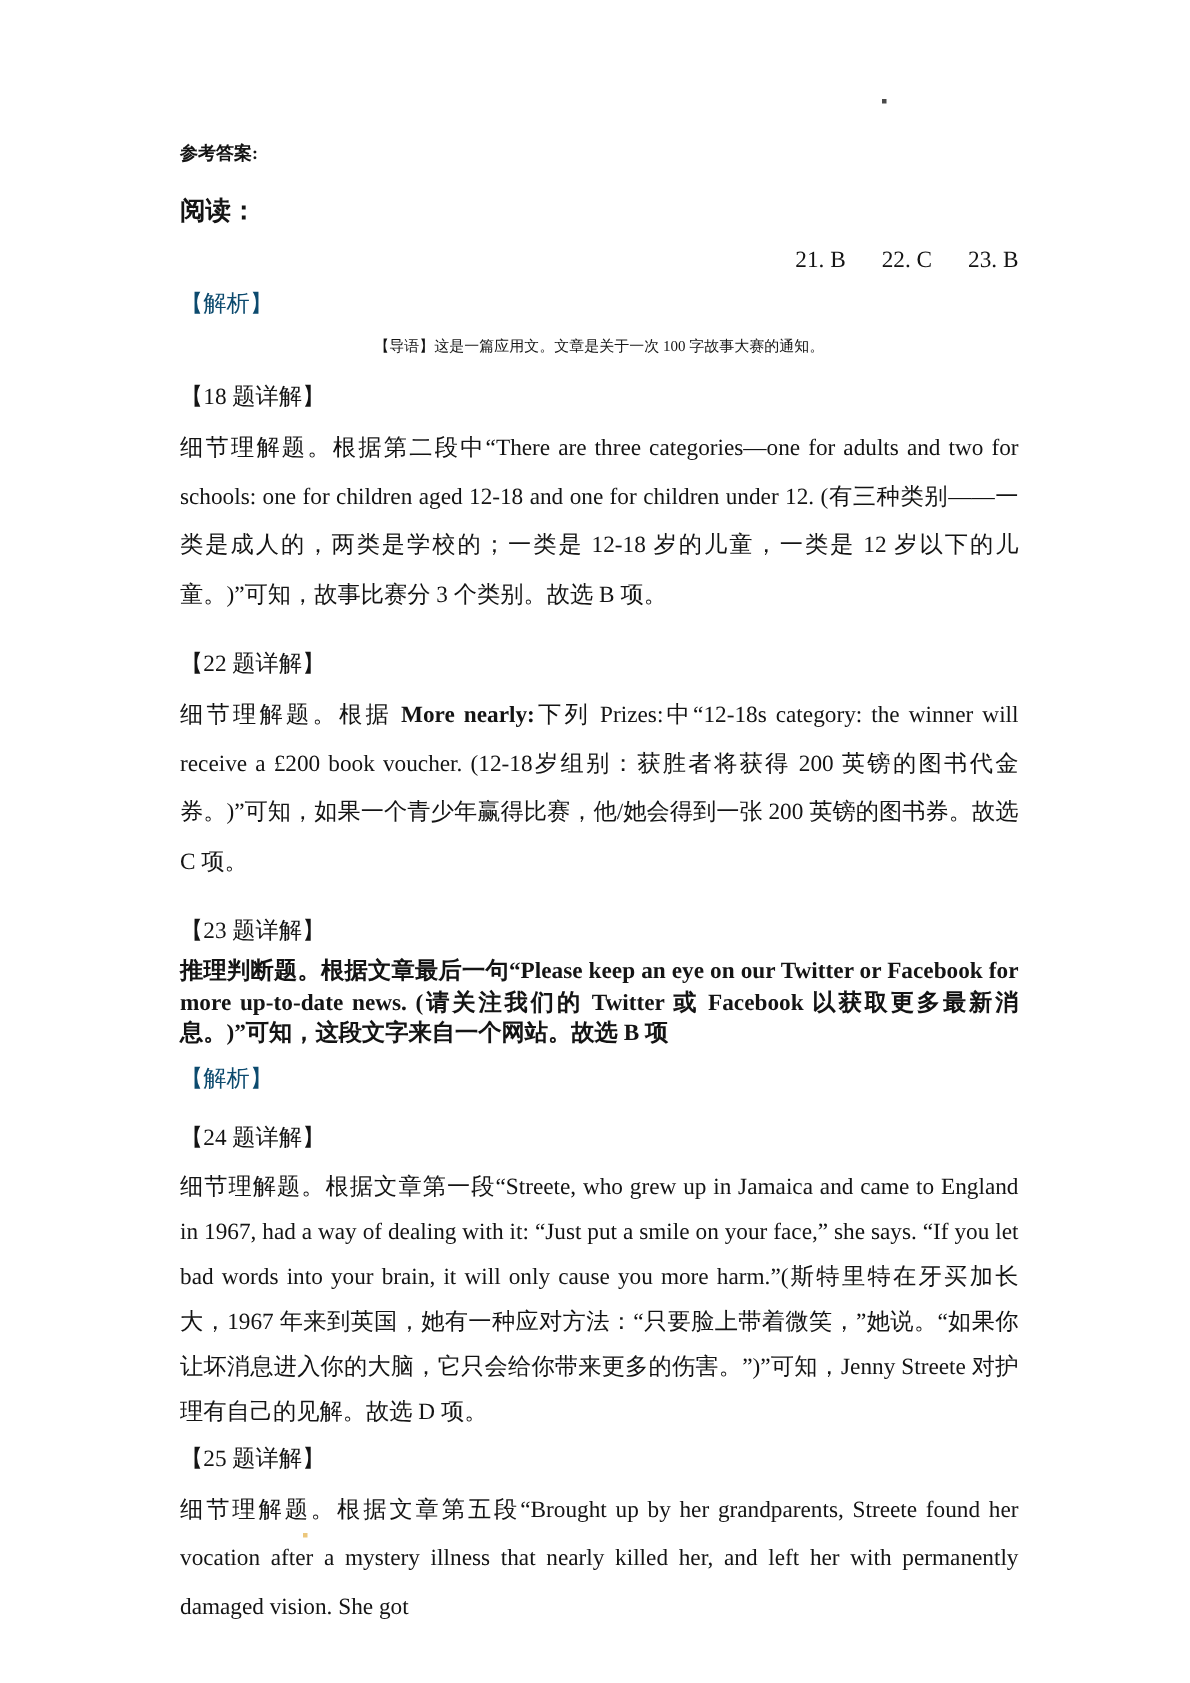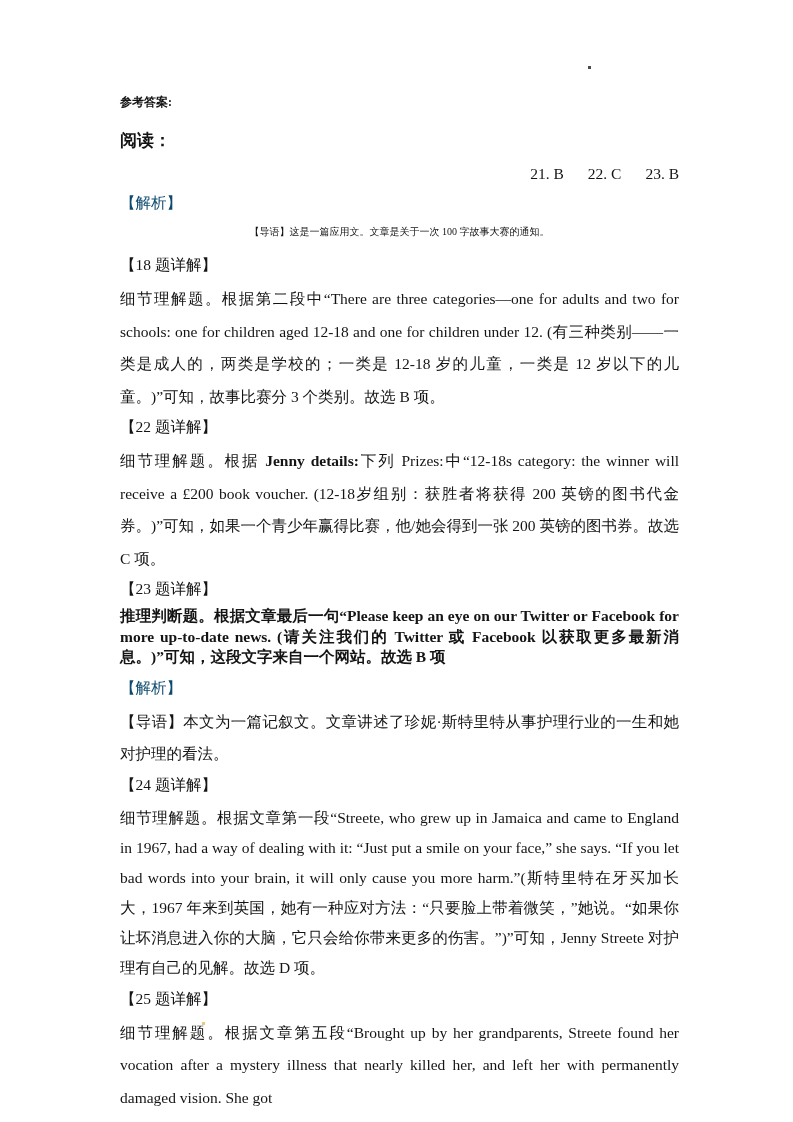--- a/index.html
+++ b/index.html
@@ -49,21 +49,21 @@
     font-size: 10px;
     text-align: center;
   }
   .intro-para {
     margin-top: 9px;
     line-height: 32.5px;
     font-size: 15.5px;
     text-align: justify;
   }
   .q-heading {
-    margin-top: 4px;
+    margin-top: 20px;
     line-height: 19px;
     font-size: 15.5px;
   }
   .q-heading.mt-lg { margin-top: 14px; }
   .q-heading.mt-md { margin-top: 6px; }
   .q-body {
     margin-top: 9px;
     line-height: 32.5px;
     font-size: 15.5px;
     text-align: justify;
@@ -106,29 +106,28 @@
   <div class="ans-row"><span>21. B</span><span class="ans-item">22. C</span><span class="ans-item">23. B</span></div>
 
   <div class="label-line"><span class="blue">【解析】</span></div>
 
   <div class="intro-line">【导语】这是一篇应用文。文章是关于一次 100 字故事大赛的通知。</div>
 
   <div class="q-heading mt-lg">【18 题详解】</div>
   <div class="q-body">细节理解题。根据第二段中“There are three categories—one for adults and two for schools: one for children aged 12-18 and one for children under 12. (有三种类别——一类是成人的，两类是学校的；一类是 12-18 岁的儿童，一类是 12 岁以下的儿童。)”可知，故事比赛分 3 个类别。故选 B 项。</div>
 
   <div class="q-heading">【22 题详解】</div>
-  <div class="q-body"><span>细节理解题。根据 </span><b>Jenny details:</b><span>下列 Prizes:中“12-18s category: the winner will receive a £200 book voucher. (12-18岁组别：获胜者将获得 200 英镑的图书代金券。)”可知，如果一个青少年赢得比赛，他/她会得到一张 200 英镑的图书券。故选 C 项。</span></div>
+  <div class="q-body"><span>细节理解题。根据 </span><b>More nearly:</b><span>下列 Prizes:中“12-18s category: the winner will receive a £200 book voucher. (12-18岁组别：获胜者将获得 200 英镑的图书代金券。)”可知，如果一个青少年赢得比赛，他/她会得到一张 200 英镑的图书券。故选 C 项。</span></div>
 
   <div class="q-heading">【23 题详解】</div>
   <div class="q-body tight">推理判断题。根据文章最后一句“Please keep an eye on our Twitter or Facebook for more up-to-date news. (请关注我们的 Twitter 或 Facebook 以获取更多最新消息。)”可知，这段文字来自一个网站。故选 B 项</div>
 
 
   <div class="label-line"><span class="blue">【解析】</span></div>
 
-  <div class="intro-para">【导语】本文为一篇记叙文。文章讲述了珍妮·斯特里特从事护理行业的一生和她对护理的看法。</div>
 
   <div class="q-heading">【24 题详解】</div>
   <div class="q-body lh30">细节理解题。根据文章第一段“Streete, who grew up in Jamaica and came to England in 1967, had a way of dealing with it: “Just put a smile on your face,” she says. “If you let bad words into your brain, it will only cause you more harm.”(斯特里特在牙买加长大，1967 年来到英国，她有一种应对方法：“只要脸上带着微笑，”她说。“如果你让坏消息进入你的大脑，它只会给你带来更多的伤害。”)”可知，Jenny Streete 对护理有自己的见解。故选 D 项。</div>
 
   <div class="q-heading mt-md">【25 题详解】</div>
   <div class="q-body">细节理解题。根据文章第五段“Brought up by her grandparents, Streete found her vocation after a mystery illness that nearly killed her, and left her with permanently damaged vision. She got</div>
 
 </div>
 
 </body></html>

